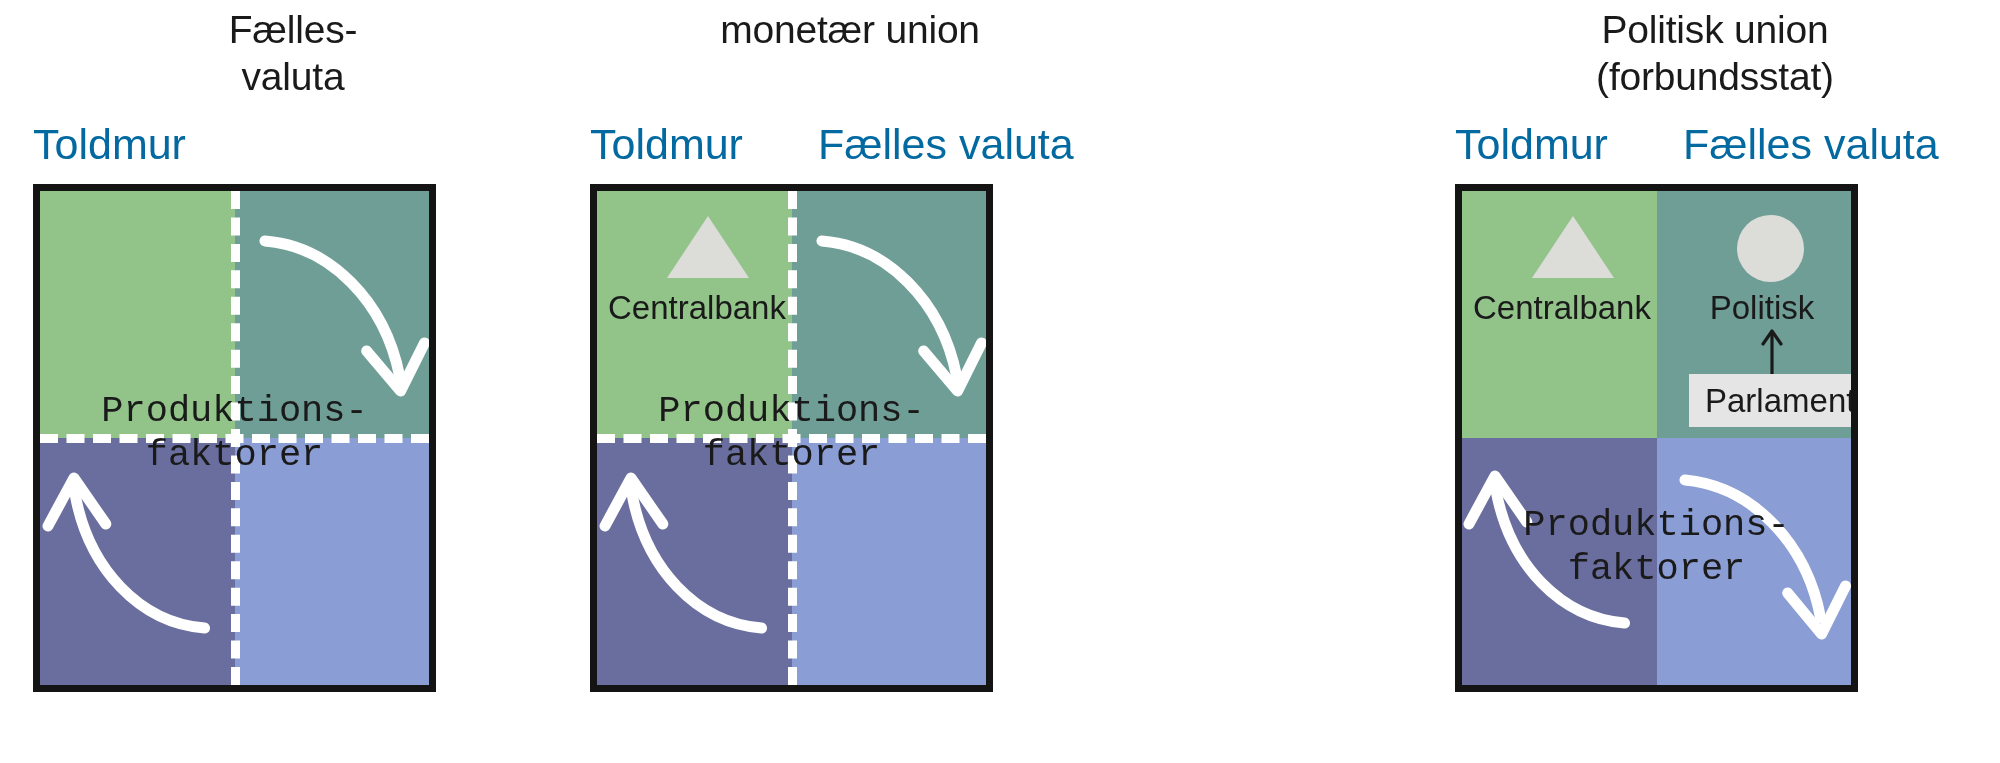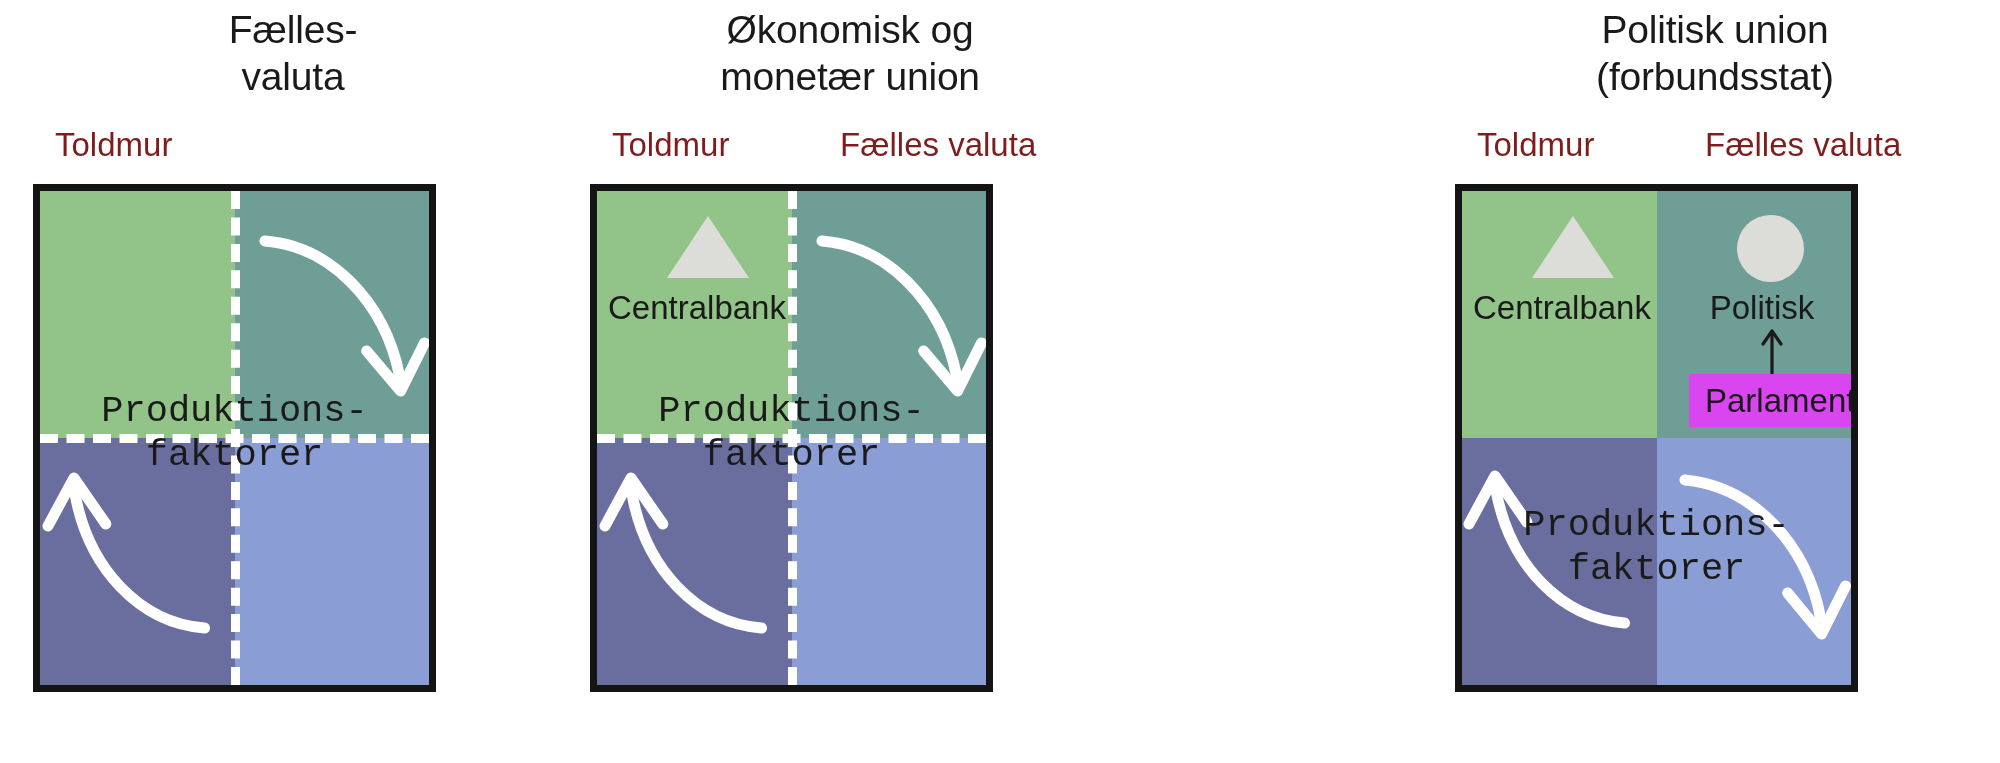--- a/index.html
+++ b/index.html
@@ -15,25 +15,24 @@
     position:absolute;left:0;right:0;top:6px;
     text-align:center;
     font-weight:normal;
     font-size:39px;
     line-height:47px;
     color:#1a1a1a;
     letter-spacing:-0.2px;
   }
   .corner-label{
     position:absolute;
-    font-size:33px;
+    font-size:43px;
     line-height:33px;
-    color:#7f1d1d;
+    color:#0369a1;
     white-space:nowrap;
-    margin-left:22px;
   }
   .label-left{left:0;}
 
   
   .qbox{
     position:absolute;
     box-sizing:border-box;
     border:7px solid #141414;
     background:#ffffff;
     overflow:hidden;
@@ -73,21 +72,21 @@
     width:0;height:0;
   }
   .circ{position:absolute;border-radius:50%;background:#dcdcd9;}
   .shape-label{
     position:absolute;
     font-size:33px;line-height:33px;color:#1a1a1a;
     white-space:nowrap;text-align:center;
   }
   .parlament-box{
     position:absolute;
-    background:#d946ef;
+    background:#e5e5e5;
     font-size:33px;line-height:33px;color:#1a1a1a;
     padding:10px 16px;
     white-space:nowrap;
     text-align:center;
   }
   .up-arrow{position:absolute;}
   svg{display:block;overflow:visible;}
 </style>
 </head>
 <body>
@@ -124,21 +123,20 @@
     <div class="center-text" style="top:49%;">
       <div>Produktions-</div>
       <div>faktorer</div>
     </div>
   </div>
 </div>
 
 <div class="panel" style="left:590px;width:520px;">
 
   <div class="panel-title" style="left:-40px;right:-40px;">
-    <div>Økonomisk og</div>
     <div>monetær union</div>
   </div>
 
   <div class="corner-label label-left" style="top:128px;left:0;">Toldmur</div>
   <div class="corner-label" style="top:128px;left:228px;">Fælles valuta</div>
 
   <div class="qbox" style="left:0;top:178px;width:403px;height:508px;">
 
     <div class="quad q-tl" style="background:#92c48a;"></div>
     <div class="quad q-tr" style="background:#6f9e96;"></div>

